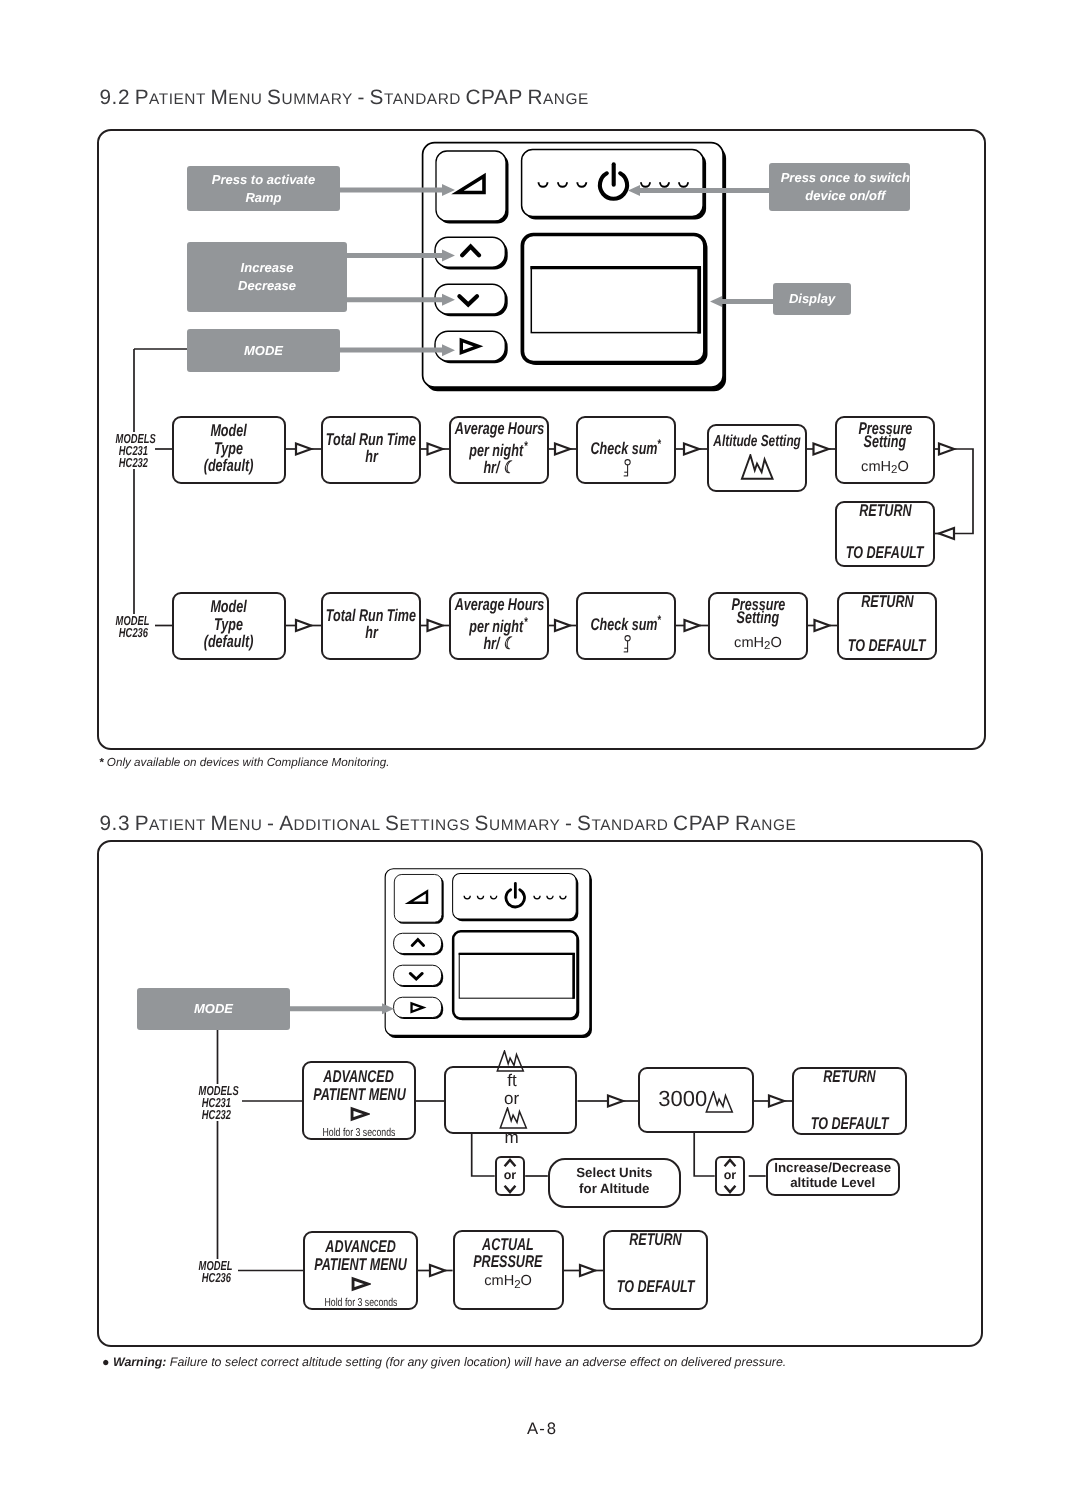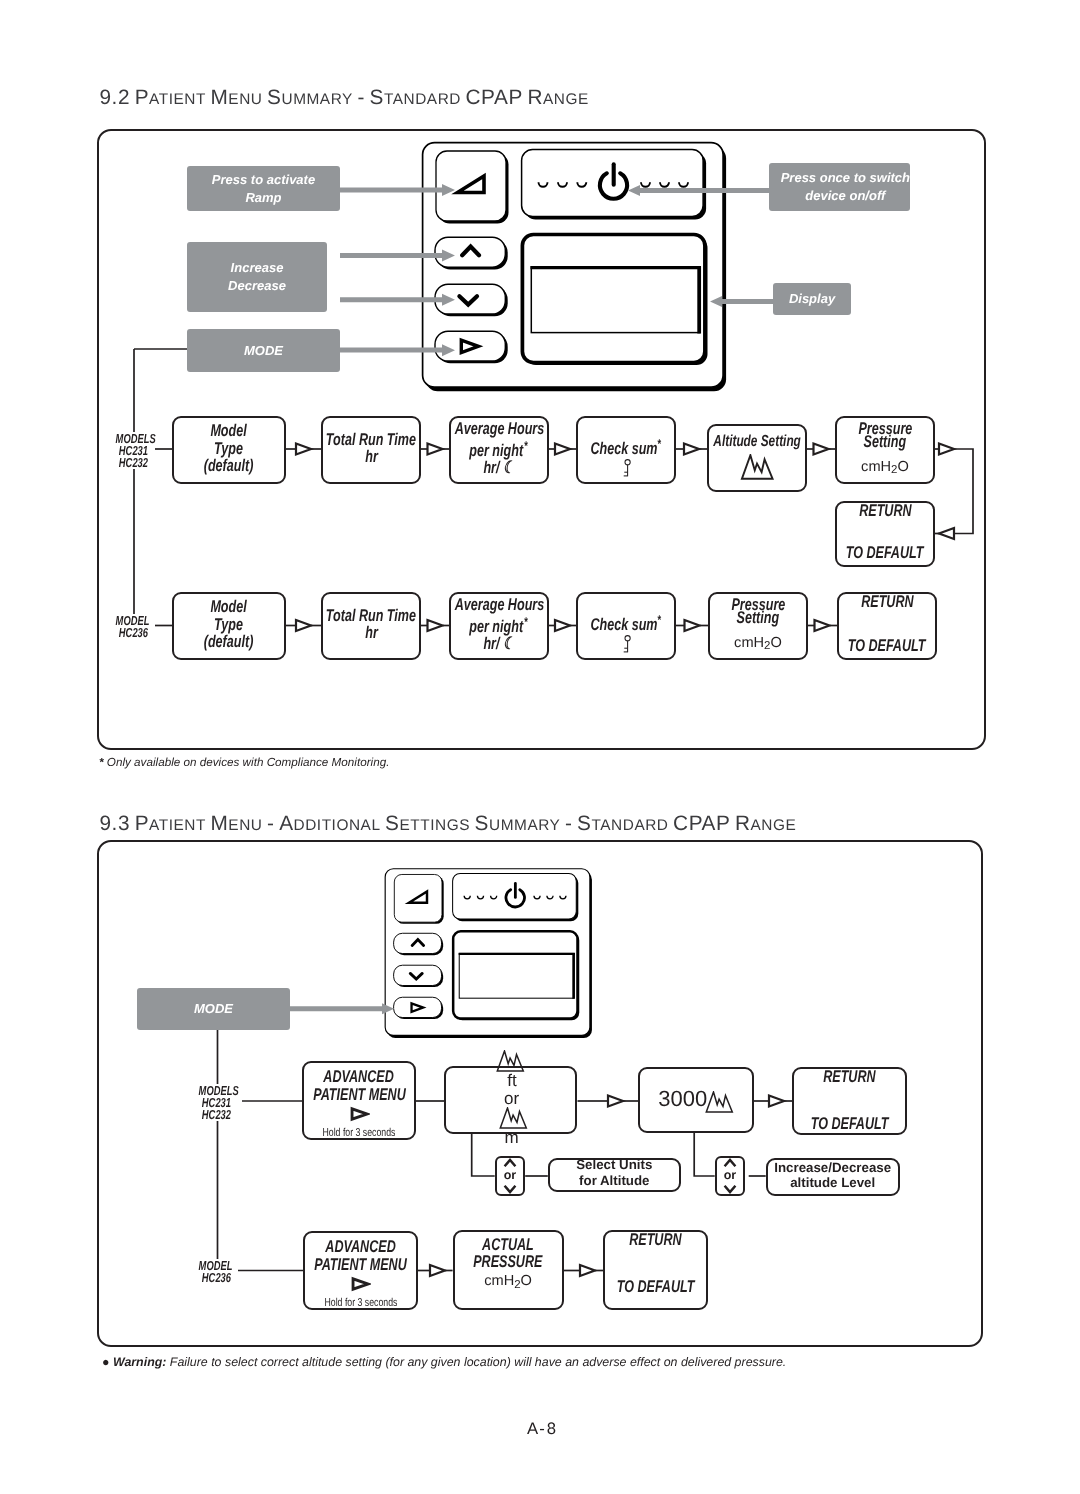--- a/index.html
+++ b/index.html
@@ -110,21 +110,21 @@
       <path d="M115.5 131.6 H286" stroke="#000" stroke-width="3.4" fill="none"></path>
       <path d="M284 130.5 V197.5" stroke="#000" stroke-width="3.4" fill="none"></path>
     </g>
   </g>
 </svg>
 
 <div class="callout" style="left:187px;top:166px;width:153px;height:45px;">
   <div><span>Press to activate</span><br>
        <span>Ramp</span></div>
 </div>
-<div class="callout" style="left:187px;top:242px;width:140px;height:70px;">
+<div class="callout" style="left:187px;top:242px;width:160px;height:70px;">
   <div><span>Increase</span><br>
        <span>Decrease</span></div>
 </div>
 <div class="callout" style="left:187px;top:329px;width:153px;height:43px;">
   <span>MODE</span>
 </div>
 <div class="callout" style="left:769px;top:163px;width:141px;height:48px;white-space:nowrap;justify-content:flex-end;">
   <div><span>Press once to switch</span><br>
        <span>device on/off</span></div>
 </div>
@@ -419,21 +419,21 @@
 
 <div class="fbox orbox" style="left:494.7px;top:1156px;width:30.5px;height:39.5px;">
   <svg width="14" height="10" viewBox="0 0 14 10">
     <path d="M1.6 8.2 L7 2 L12.4 8.2" fill="none" stroke="#231f20" stroke-width="2.5" stroke-linecap="butt" stroke-linejoin="miter"></path>
   </svg>
   <span class="plain orsm">or</span>
   <svg width="14" height="10" viewBox="0 0 14 10">
     <path d="M1.6 1.8 L7 8 L12.4 1.8" fill="none" stroke="#231f20" stroke-width="2.5" stroke-linecap="butt" stroke-linejoin="miter"></path>
   </svg>
 </div>
-<div class="fbox plainbox" style="left:547.8px;top:1157.6px;width:133px;height:34px;">
+<div class="fbox plainbox" style="left:547.8px;top:1157.6px;width:133px;height:50px;border-radius:17px;">
   <div>Select Units</div>
   <div>for Altitude</div>
 </div>
 <div class="fbox orbox" style="left:714.7px;top:1156px;width:30.5px;height:39.5px;">
   <svg width="14" height="10" viewBox="0 0 14 10">
     <path d="M1.6 8.2 L7 2 L12.4 8.2" fill="none" stroke="#231f20" stroke-width="2.5" stroke-linecap="butt" stroke-linejoin="miter"></path>
   </svg>
   <span class="plain orsm">or</span>
   <svg width="14" height="10" viewBox="0 0 14 10">
     <path d="M1.6 1.8 L7 8 L12.4 1.8" fill="none" stroke="#231f20" stroke-width="2.5" stroke-linecap="butt" stroke-linejoin="miter"></path>

